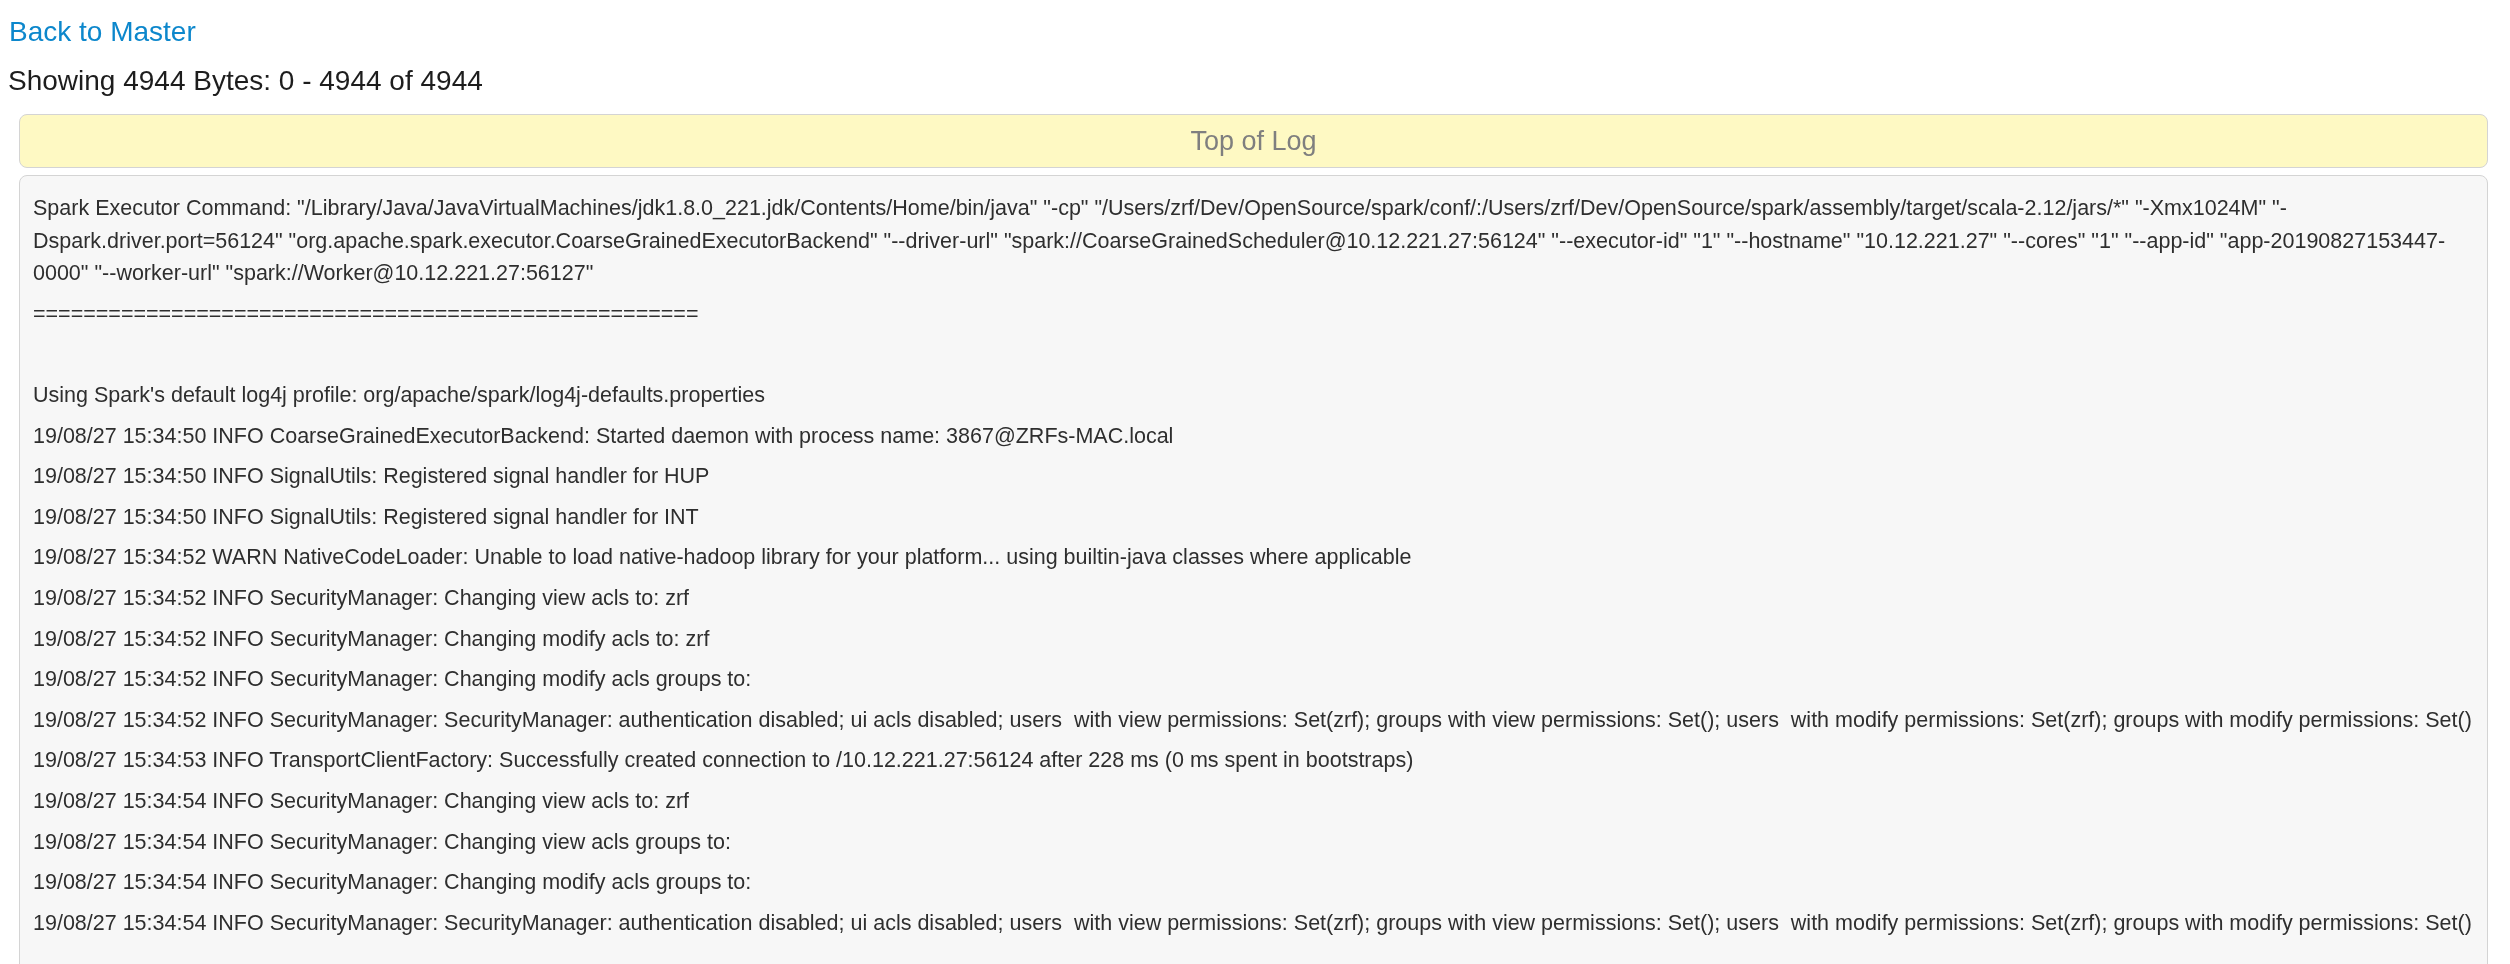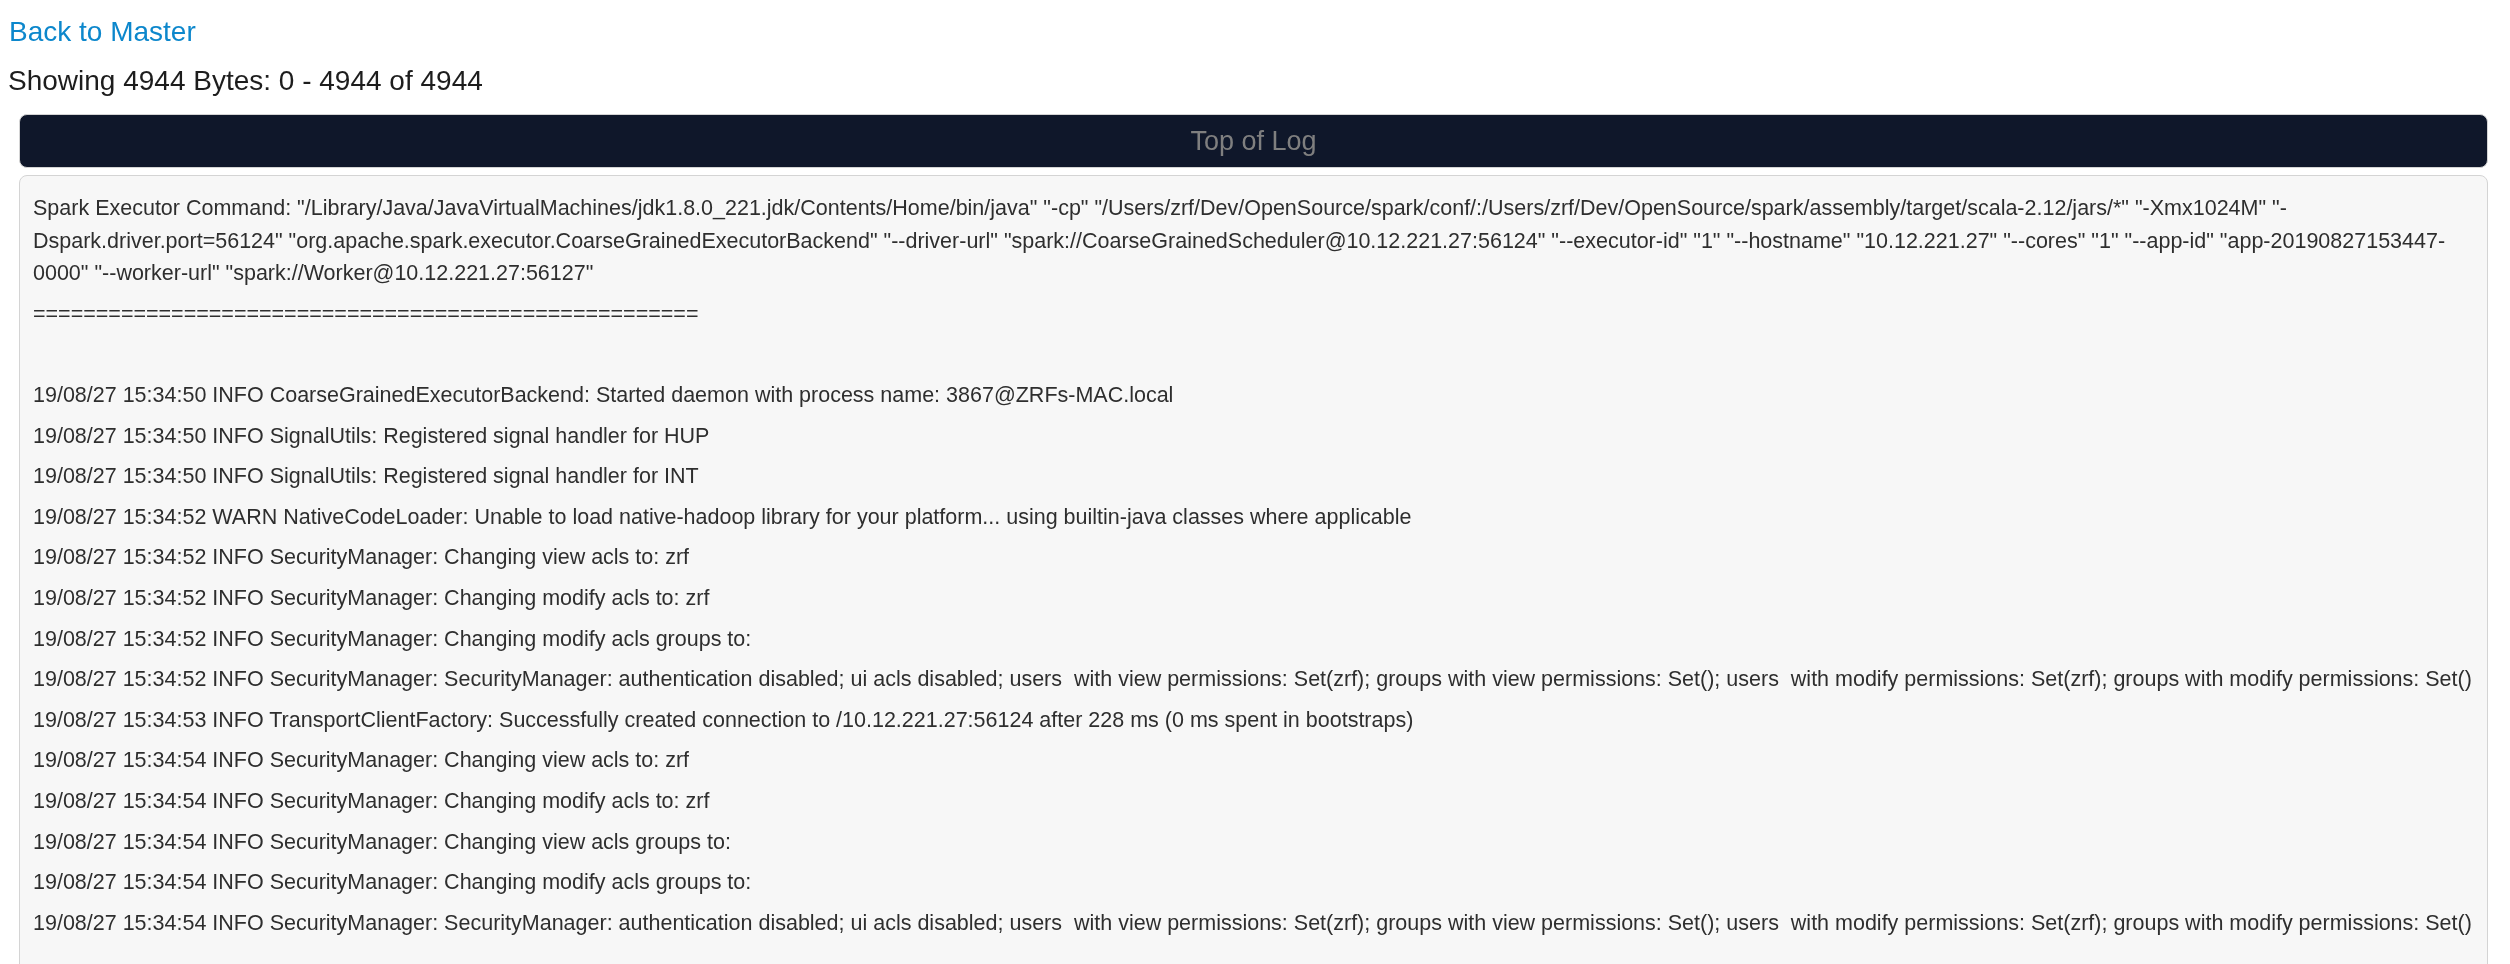--- a/index.html
+++ b/index.html
@@ -25,21 +25,21 @@
   }
   .byte-range {
     margin: 16px 0 16px 8px;
     font-size: 28px;
     line-height: 34px;
     color: #1d1d1d;
   }
   .log-banner {
     margin: 14px 22px 0 19px;
     height: 52px;
-    background: #0f172a;
+    background: #fef9c3;
     border: 1px solid #d4d4d4;
     border-radius: 8px;
     display: flex;
     align-items: center;
     justify-content: center;
     font-size: 27px;
     color: #7f7f7f;
   }
   .log-box {
     margin: 7px 22px 0 19px;
@@ -72,28 +72,28 @@
   <div class="byte-range">Showing 4944 Bytes: 0 - 4944 of 4944</div>
 
   <div class="log-banner">
     <span>Top of Log</span>
   </div>
 
   <div class="log-box" id="log-box">
       <div class="log-line">Spark Executor Command: "/Library/Java/JavaVirtualMachines/jdk1.8.0_221.jdk/Contents/Home/bin/java" "-cp" "/Users/zrf/Dev/OpenSource/spark/conf/:/Users/zrf/Dev/OpenSource/spark/assembly/target/scala-2.12/jars/*" "-Xmx1024M" "-Dspark.driver.port=56124" "org.apache.spark.executor.CoarseGrainedExecutorBackend" "--driver-url" "spark://CoarseGrainedScheduler@10.12.221.27:56124" "--executor-id" "1" "--hostname" "10.12.221.27" "--cores" "1" "--app-id" "app-20190827153447-0000" "--worker-url" "spark://Worker@10.12.221.27:56127"</div>
       <div class="log-line">=====================================================</div>
       <div class="log-line"></div>
+      <div class="log-line">Using Spark's default log4j profile: org/apache/spark/log4j-defaults.properties</div>
       <div class="log-line">19/08/27 15:34:50 INFO CoarseGrainedExecutorBackend: Started daemon with process name: 3867@ZRFs-MAC.local</div>
       <div class="log-line">19/08/27 15:34:50 INFO SignalUtils: Registered signal handler for HUP</div>
       <div class="log-line">19/08/27 15:34:50 INFO SignalUtils: Registered signal handler for INT</div>
       <div class="log-line">19/08/27 15:34:52 WARN NativeCodeLoader: Unable to load native-hadoop library for your platform... using builtin-java classes where applicable</div>
       <div class="log-line">19/08/27 15:34:52 INFO SecurityManager: Changing view acls to: zrf</div>
       <div class="log-line">19/08/27 15:34:52 INFO SecurityManager: Changing modify acls to: zrf</div>
       <div class="log-line">19/08/27 15:34:52 INFO SecurityManager: Changing modify acls groups to:</div>
       <div class="log-line">19/08/27 15:34:52 INFO SecurityManager: SecurityManager: authentication disabled; ui acls disabled; users  with view permissions: Set(zrf); groups with view permissions: Set(); users  with modify permissions: Set(zrf); groups with modify permissions: Set()</div>
       <div class="log-line">19/08/27 15:34:53 INFO TransportClientFactory: Successfully created connection to /10.12.221.27:56124 after 228 ms (0 ms spent in bootstraps)</div>
       <div class="log-line">19/08/27 15:34:54 INFO SecurityManager: Changing view acls to: zrf</div>
-      <div class="log-line">19/08/27 15:34:54 INFO SecurityManager: Changing modify acls to: zrf</div>
       <div class="log-line">19/08/27 15:34:54 INFO SecurityManager: Changing view acls groups to:</div>
       <div class="log-line">19/08/27 15:34:54 INFO SecurityManager: Changing modify acls groups to:</div>
       <div class="log-line">19/08/27 15:34:54 INFO SecurityManager: SecurityManager: authentication disabled; ui acls disabled; users  with view permissions: Set(zrf); groups with view permissions: Set(); users  with modify permissions: Set(zrf); groups with modify permissions: Set()</div>
     </div>
 </div>
 
 </body></html>

